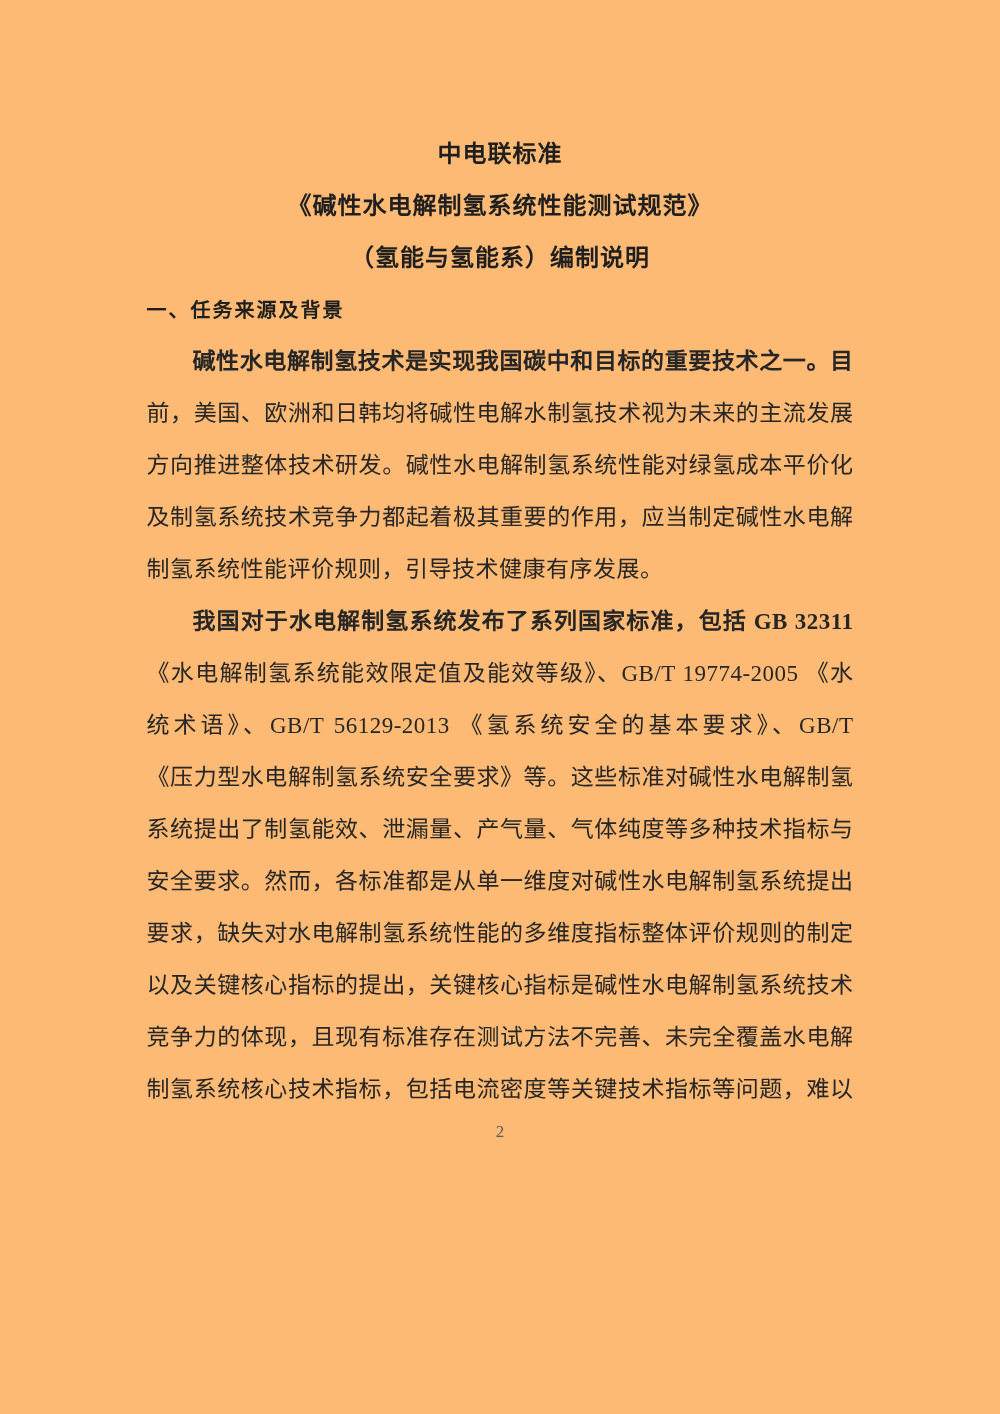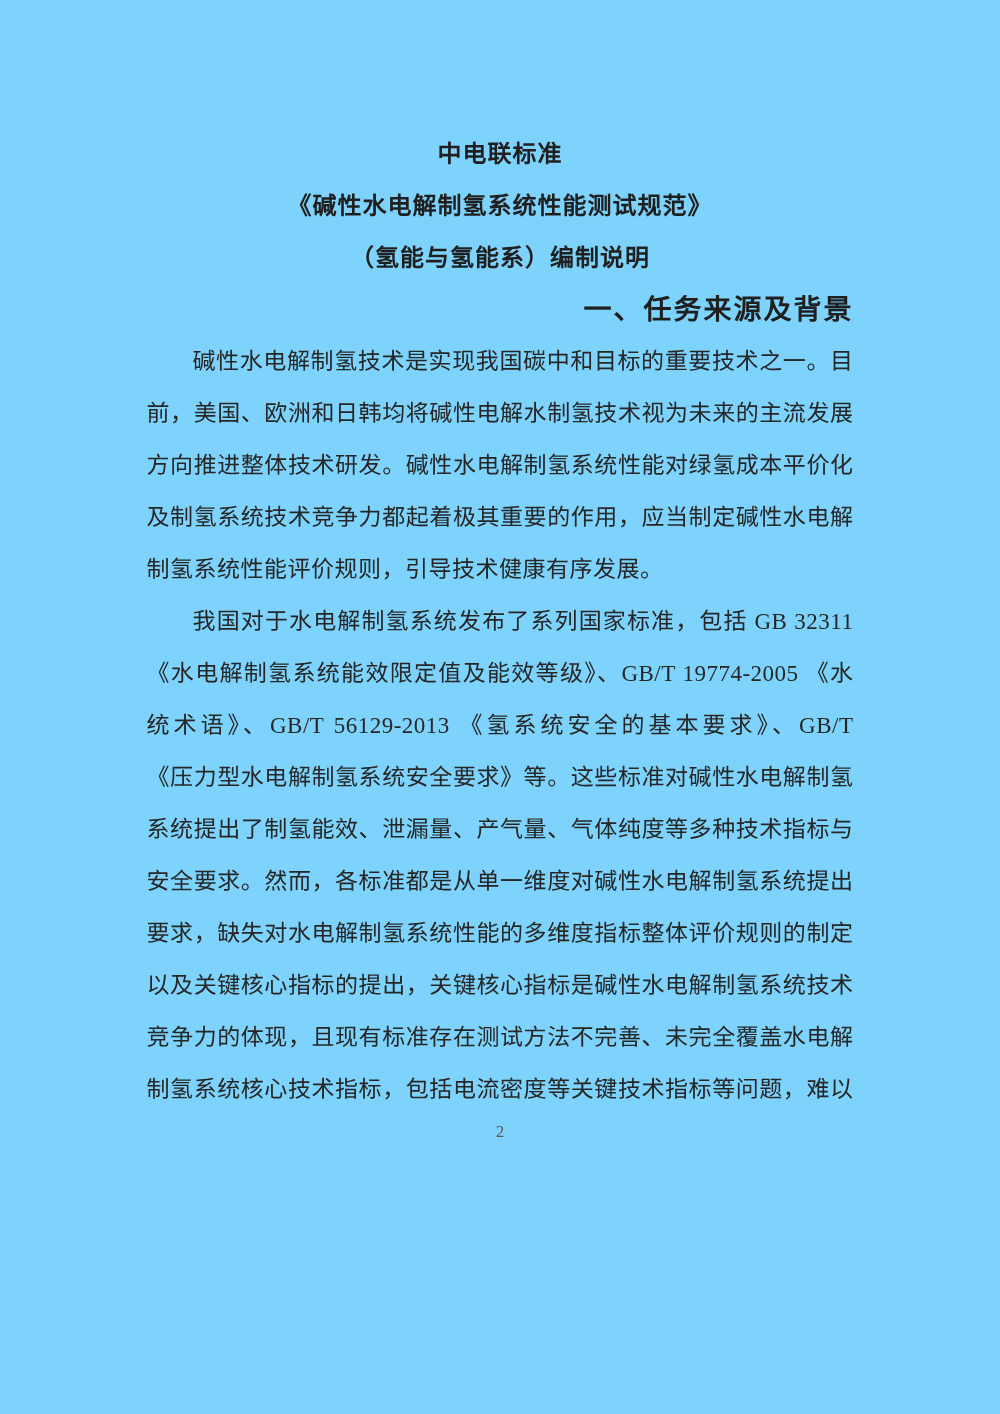--- a/index.html
+++ b/index.html
@@ -8,21 +8,21 @@
     width: 1000px;
     height: 1414px;
     background: #fcfcfb;
     overflow: hidden;
   }
 
   .page {
     position: relative;
     width: 1000px;
     height: 1414px;
-    background: #7dd3fc;
+    background: #fdba74;
     color: #242424;
     padding-top: 128px;
   }
 
   .text-block {
     width: 707px;
     margin: 0 auto;
   }
 
   
@@ -34,43 +34,44 @@
     font-weight: bold;
     font-size: 24px;
     letter-spacing: 1px;
     color: #1f1f1f;
   }
 
   
   .section-heading {
     height: 52px;
     line-height: 52px;
-    text-align: right;
+    text-align: left;
     font-family: "Liberation Sans", "DejaVu Sans", sans-serif;
     font-weight: bold;
-    font-size: 28px;
+    font-size: 20px;
     letter-spacing: 2px;
     color: #1f1f1f;
   }
 
   
   .line {
     height: 52px;
     line-height: 52px;
     font-family: "Liberation Serif", "DejaVu Serif", serif;
     font-size: 23px;
     letter-spacing: 0.5px;
     color: #262626;
     text-align: justify;
     text-align-last: justify;
     white-space: nowrap;
   }
 
   .line--first {
     text-indent: 2em;
+    font-weight: bold;
   }
 
   .line--end {
     text-align-last: left;
   }
 
   .page-number {
     margin-top: 6px;
     text-align: center;
     font-family: "Liberation Serif", "DejaVu Serif", serif;

